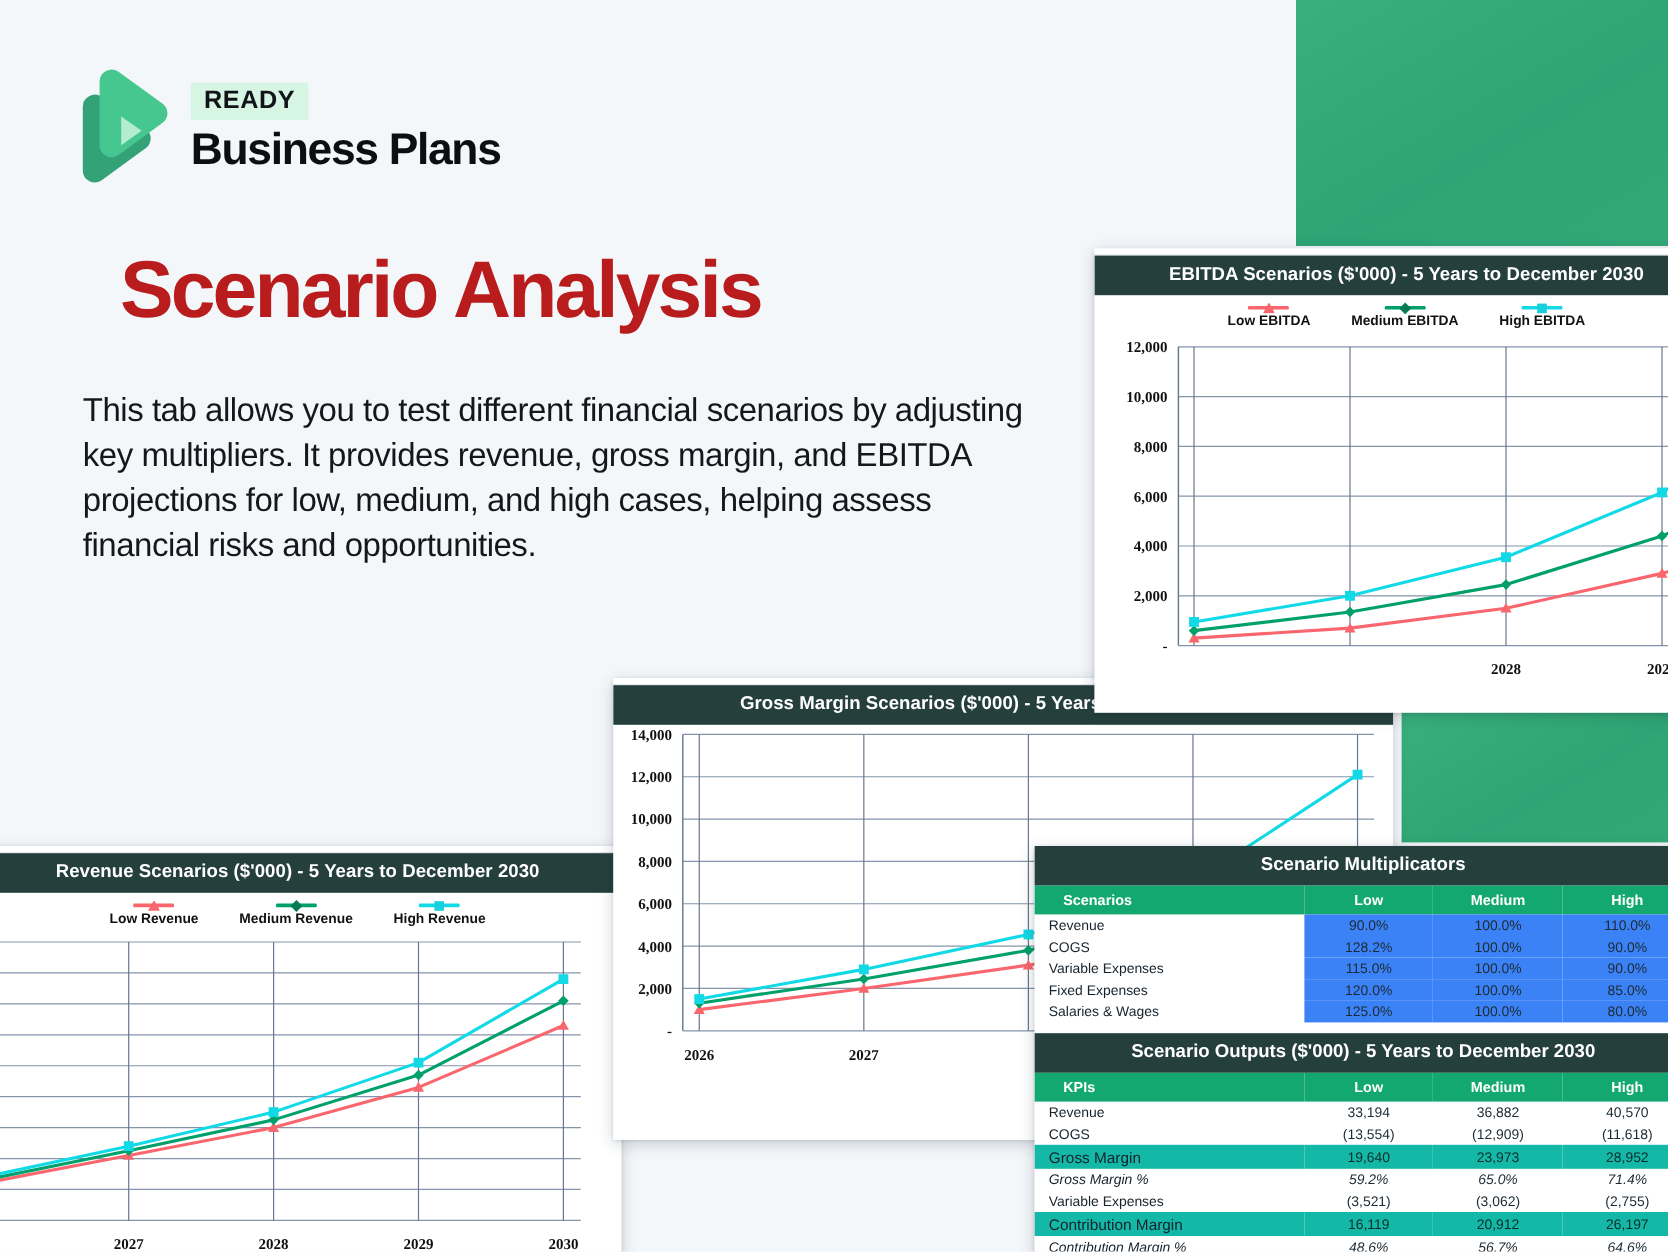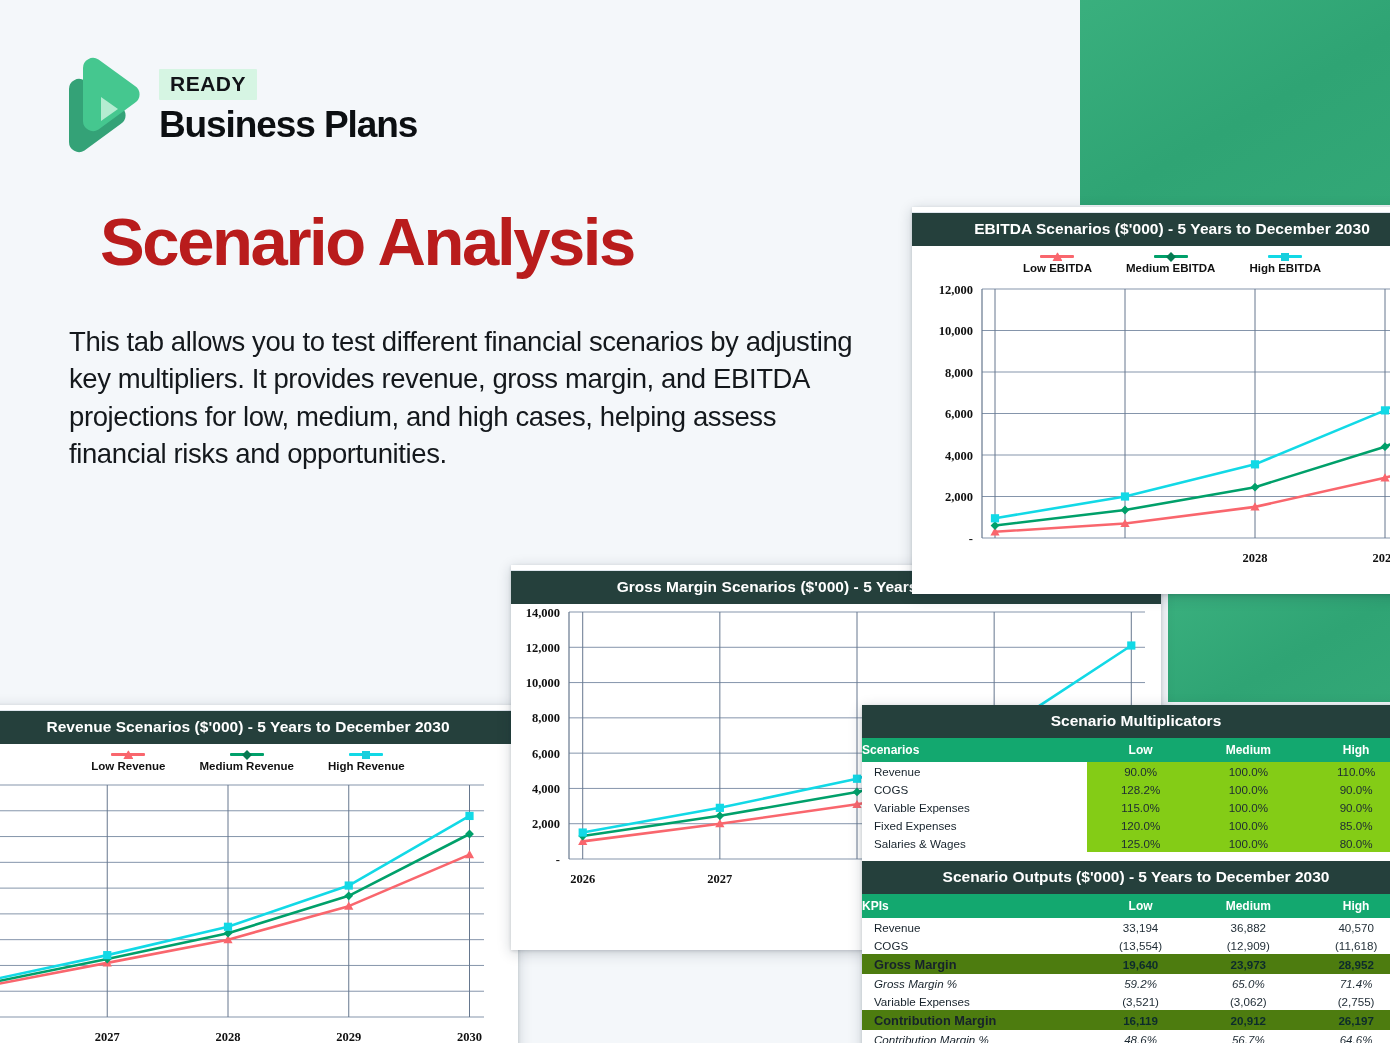--- a/index.html
+++ b/index.html
@@ -110,27 +110,27 @@
   }
   .tbl-banner {
     background: #25403c; color: #fff; font-size: 15.5px; font-weight: bold;
     text-align: center; padding: 7px 4px 8px 4px; white-space: nowrap;
   }
   table.grid { width: 100%; border-collapse: collapse; table-layout: fixed; }
   table.grid th {
     background: #13a86f; color: #ffffff; font-size: 12px; font-weight: bold;
     padding: 5px 6px; text-align: center;
   }
-  table.grid th.lbl { text-align: left; padding-left: 0; }
+  table.grid th.lbl { text-align: left; padding-left: 24px; }
   table.grid td {
     font-size: 11.6px; color: #1d2a33; padding: 2.5px 6px; text-align: center;
   }
   table.grid td.lbl { text-align: left; padding-left: 12px; color: #16222b; }
-  .mult-cell { background: #84cc16; }
-  tr.hi td { background: #4d7c0f; color: #0c2b2c; font-weight: bold; }
+  .mult-cell { background: #3b82f6; }
+  tr.hi td { background: #14b8a6; color: #0c2b2c; font-weight: normal; }
   tr.hi td.lbl { font-size: 12.8px; }
   td.ital { font-style: italic; padding-left: 26px; }
   tr.pct td { font-style: italic; }
   .tbl-spacer { height: 9px; }
   .col-label { width: 41%; }
   .col-num { width: 19.66%; }
 </style>
 </head>
 <body>
 

